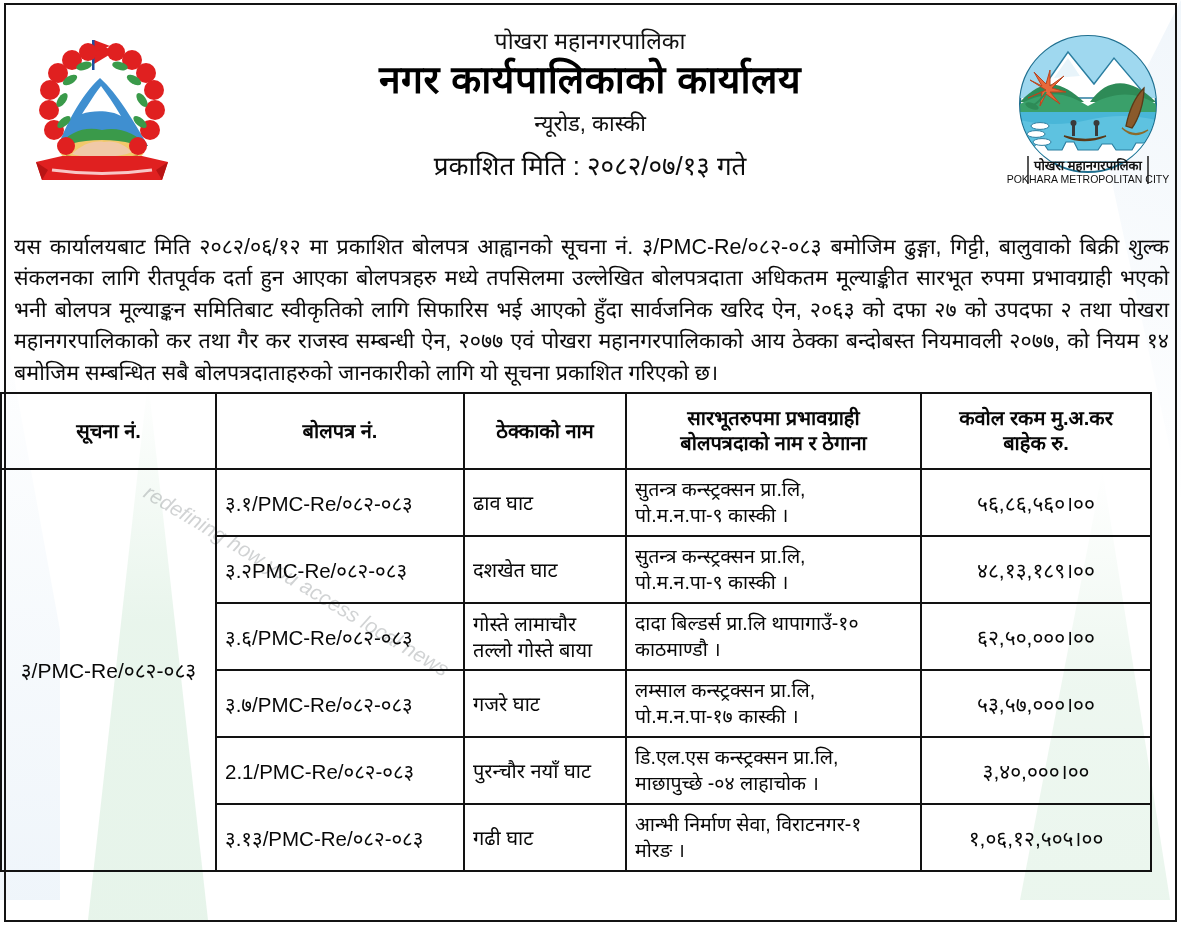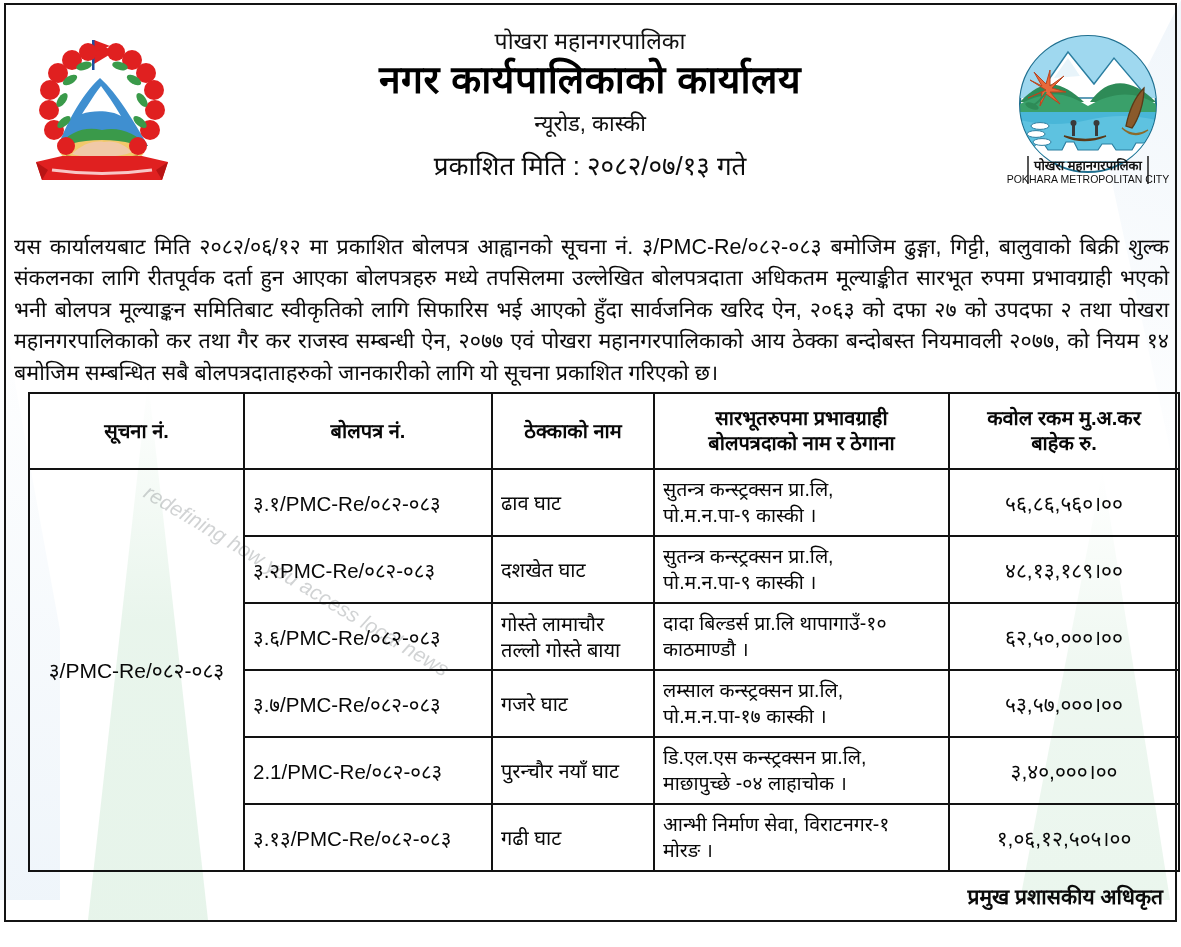--- a/index.html
+++ b/index.html
@@ -168,21 +168,21 @@
     width: 1155px;
     font-size: 21.5px;
     line-height: 1.46;
     color: #0b0b0b;
     text-align: justify;
     text-justify: inter-word;
   }
   
   #notice-table {
     position: absolute;
-    left: 28px;
+    left: 0;
     top: 392px;
     width: 1150px;
     border-collapse: collapse;
     table-layout: fixed;
     background: transparent;
   }
   #notice-table td, #notice-table th {
     border: 2px solid #121212;
     padding: 6px 8px;
     color: #080808;
@@ -442,17 +442,16 @@
       <tr>
         <td class="cell-bid-no">३.१३/PMC-Re/०८२-०८३</td>
         <td class="cell-contract two-line">गढी घाट</td>
         <td class="cell-bidder two-line">आन्भी निर्माण सेवा, विराटनगर-१
 मोरङ ।</td>
         <td class="cell-amount">१,०६,१२,५०५।००</td>
       </tr>
     </tbody>
   </table>
 
-  <div id="signature">प्रमुख प्रशासकीय अधिकृत</div>
 
   <div id="source-credit">Source: Adarsha Samaj</div>
 
 </div>
 
 </body></html>

